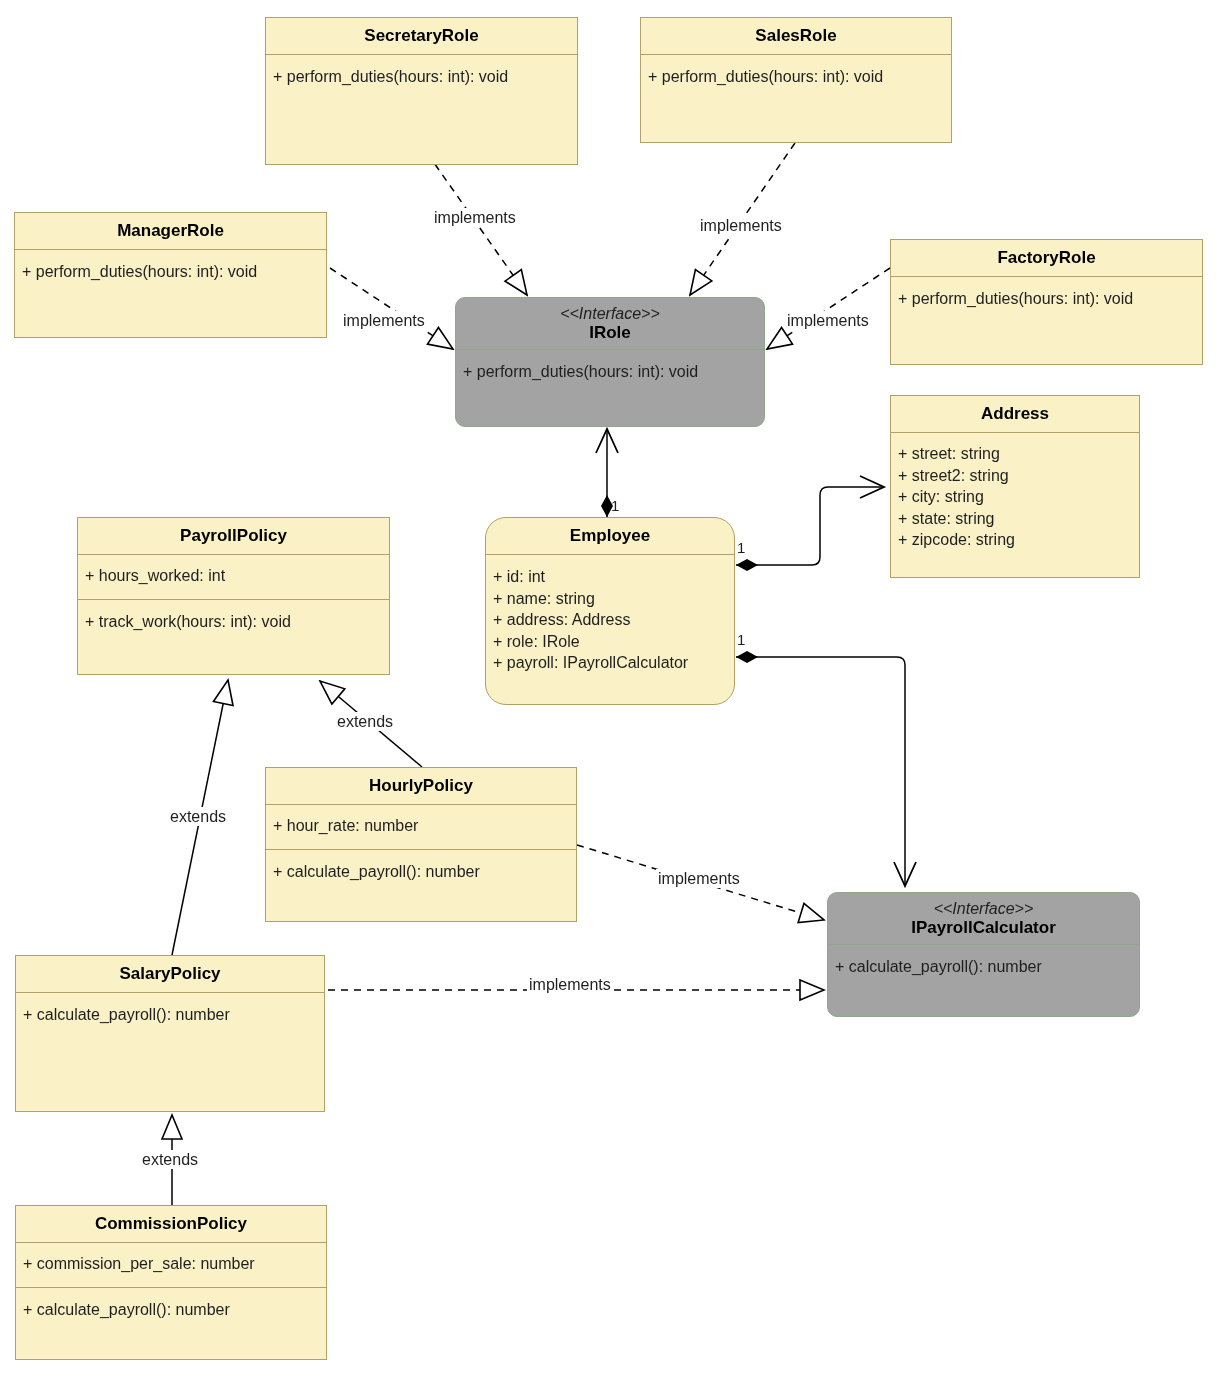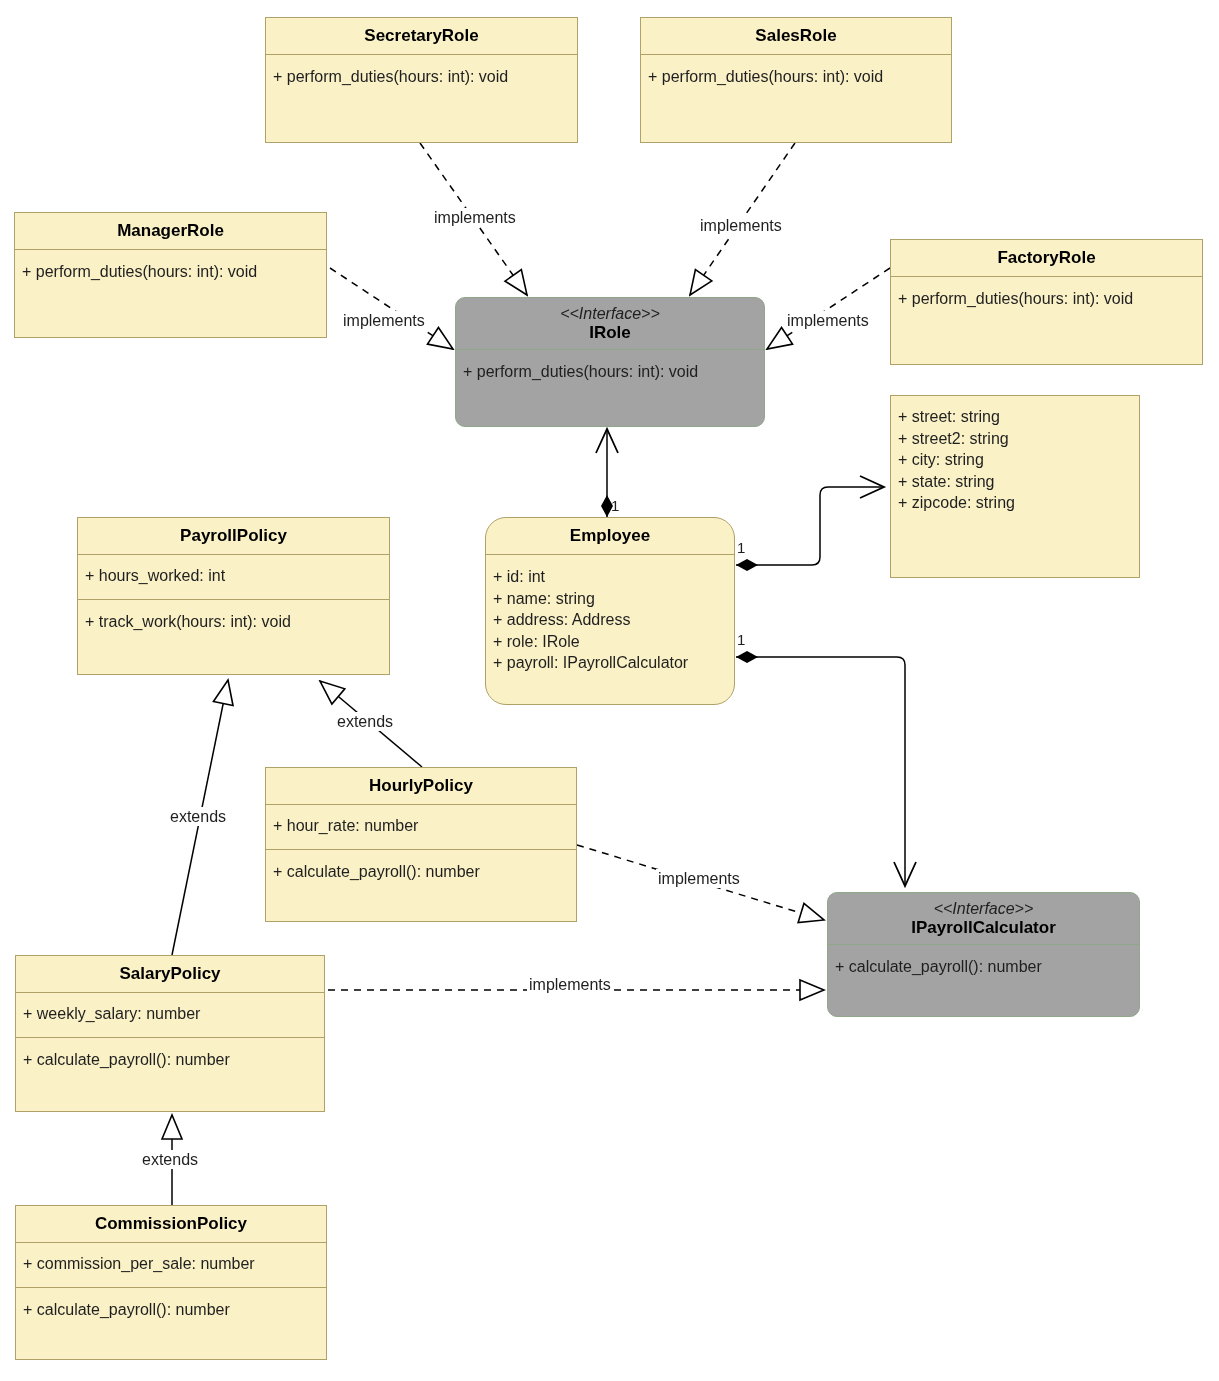--- a/index.html
+++ b/index.html
@@ -60,21 +60,21 @@
       <path d="M736,565 L812,565 Q820,565 820,557 L820,495 Q820,487 828,487 L884,487" marker-start="url(#diam)" marker-end="url(#openv)"></path>
       <path d="M736,657 L897,657 Q905,657 905,665 L905,886" marker-start="url(#diam)" marker-end="url(#openv)"></path>
       <path d="M172,955 L228,680" marker-end="url(#tri)"></path>
       <path d="M422,767 L320,681" marker-end="url(#tri)"></path>
       <path d="M577,845 L824,920" stroke-dasharray="7,6" marker-end="url(#tri)"></path>
       <path d="M328,990 L824,990" stroke-dasharray="7,6" marker-end="url(#tri)"></path>
       <path d="M172,1205 L172,1115" marker-end="url(#tri)"></path>
     </g>
   </svg>
 
-  <div class="uml-box" style="left:265px;top:17px;width:313px;height:126px;">
+  <div class="uml-box" style="left:265px;top:17px;width:313px;height:148px;">
     <div class="uml-title">SecretaryRole</div>
     <div class="uml-body">
       <div class="uml-line">+ perform_duties(hours: int): void</div>
     </div>
   </div>
 
   <div class="uml-box" style="left:640px;top:17px;width:312px;height:126px;">
     <div class="uml-title">SalesRole</div>
     <div class="uml-body">
       <div class="uml-line">+ perform_duties(hours: int): void</div>
@@ -99,20 +99,21 @@
     <div class="uml-header">
       <div class="uml-stereotype">&lt;&lt;Interface&gt;&gt;</div>
       <div class="uml-name">IRole</div>
     </div>
     <div class="uml-body">
       <div class="uml-line">+ perform_duties(hours: int): void</div>
     </div>
   </div>
 
   <div class="uml-box" style="left:890px;top:395px;width:250px;height:183px;">
+    <div class="uml-title">Address</div>
     <div class="uml-body" style="padding-top:10px;">
       <div class="uml-line">+ street: string</div>
       <div class="uml-line">+ street2: string</div>
       <div class="uml-line">+ city: string</div>
       <div class="uml-line">+ state: string</div>
       <div class="uml-line">+ zipcode: string</div>
     </div>
   </div>
 
   <div class="uml-box" style="left:485px;top:517px;width:250px;height:188px;border-radius:21px;">
@@ -151,23 +152,20 @@
       <div class="uml-stereotype">&lt;&lt;Interface&gt;&gt;</div>
       <div class="uml-name">IPayrollCalculator</div>
     </div>
     <div class="uml-body">
       <div class="uml-line">+ calculate_payroll(): number</div>
     </div>
   </div>
 
   <div class="uml-box" style="left:15px;top:955px;width:310px;height:157px;">
     <div class="uml-title">SalaryPolicy</div>
-    <div class="uml-attrs" style="height:45px;">
-      <div class="uml-line">+ weekly_salary: number</div>
-    </div>
     <div class="uml-body">
       <div class="uml-line">+ calculate_payroll(): number</div>
     </div>
   </div>
 
   <div class="uml-box" style="left:15px;top:1205px;width:312px;height:155px;">
     <div class="uml-title">CommissionPolicy</div>
     <div class="uml-attrs" style="height:45px;">
       <div class="uml-line">+ commission_per_sale: number</div>
     </div>

